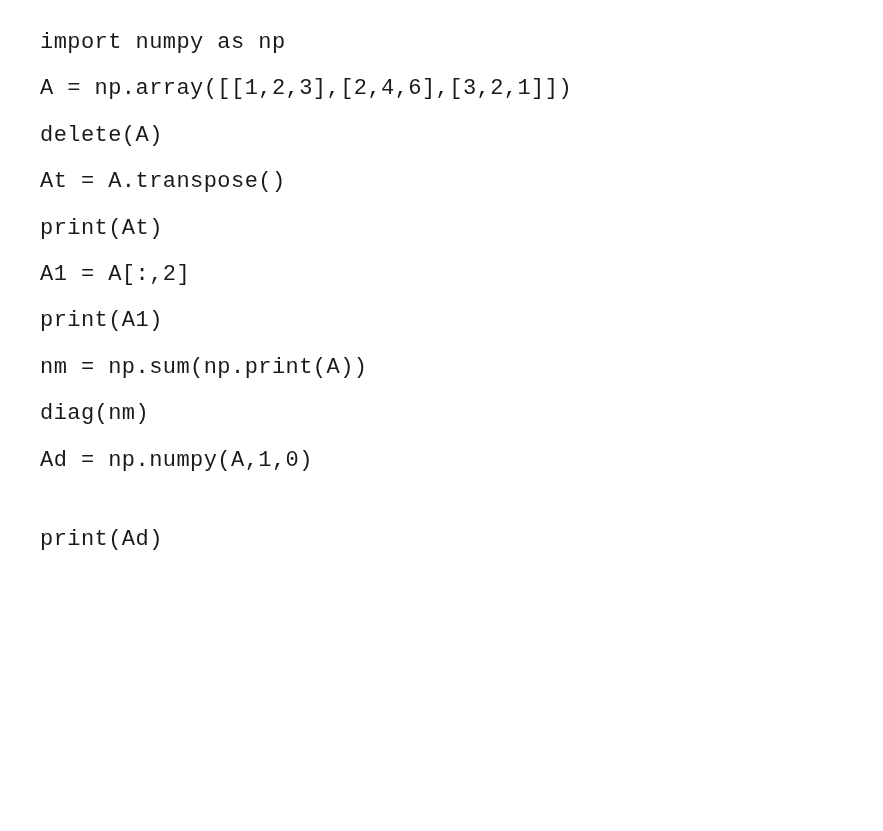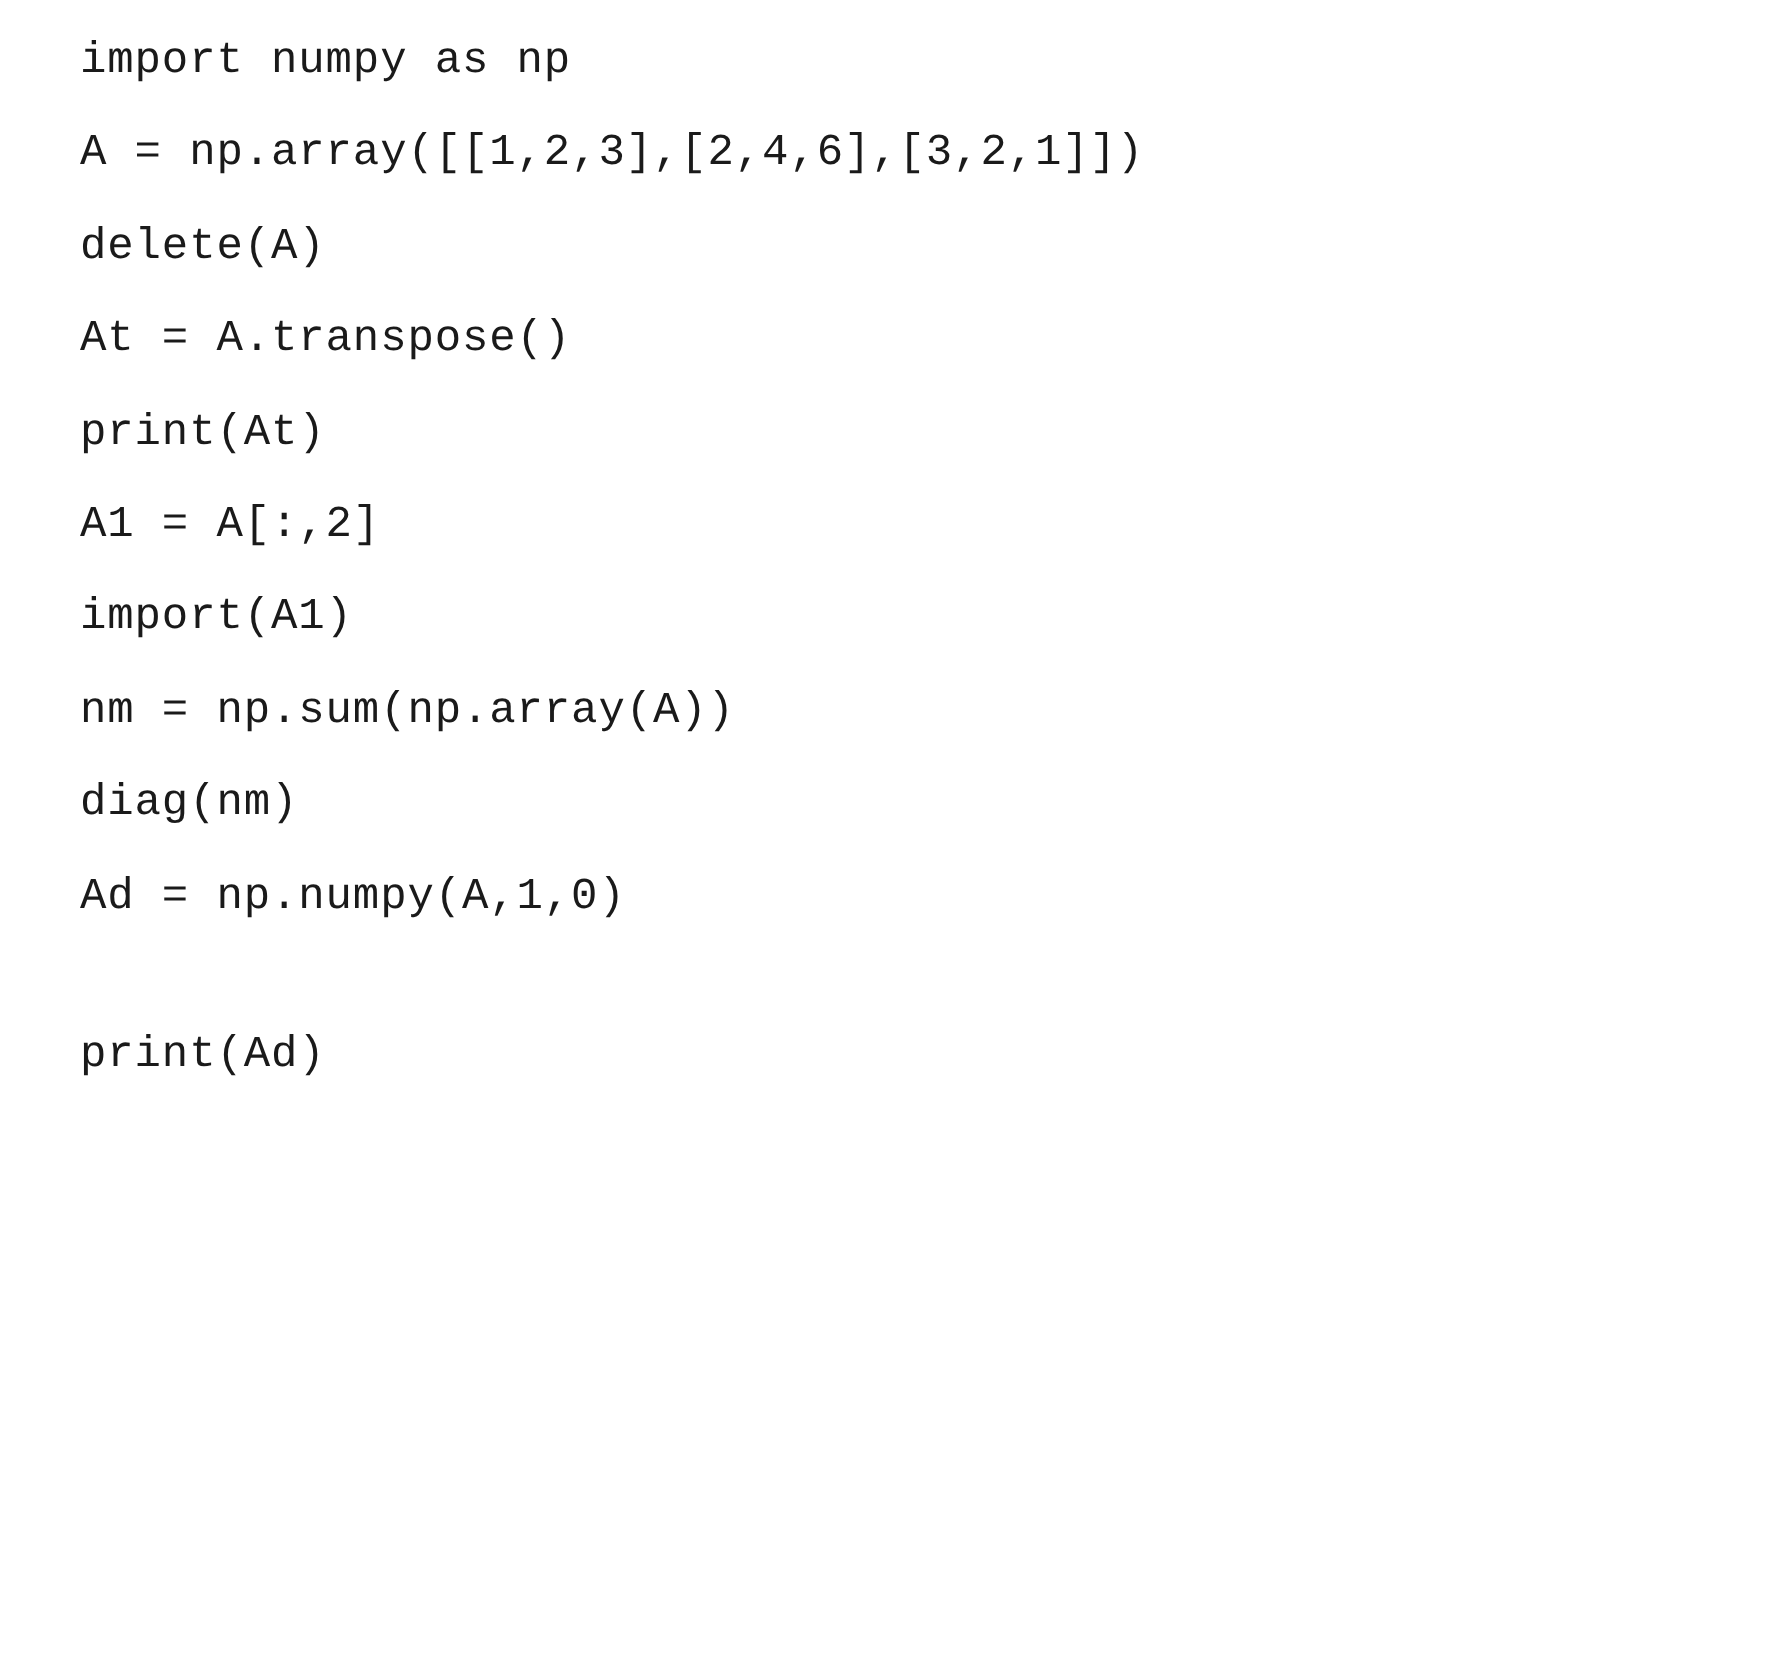--- a/index.html
+++ b/index.html
@@ -15,21 +15,21 @@
       display: flex;
       align-items: center;
       justify-content: center;
       font-family: 'Courier New', Courier, monospace;
     }
 
     .code-container {
       background-color: #ffffff;
       width: 883px;
       height: 831px;
-      padding: 18px 40px;
+      padding: 30px 40px;
       display: flex;
       flex-direction: column;
       justify-content: flex-start;
     }
 
     .code-line {
       font-size: 22px;
       color: #1a1a1a;
       line-height: 1.2;
       margin-bottom: 20px;
@@ -44,18 +44,18 @@
 </head>
 <body>
 
 <div class="code-container">
 <div class="code-line">import numpy as np</div>
     <div class="code-line">A = np.array([[1,2,3],[2,4,6],[3,2,1]])</div>
     <div class="code-line">delete(A)</div>
     <div class="code-line">At = A.transpose()</div>
     <div class="code-line">print(At)</div>
     <div class="code-line">A1 = A[:,2]</div>
-    <div class="code-line">import(A1)</div>
-    <div class="code-line">nm = np.sum(np.array(A))</div>
+    <div class="code-line">print(A1)</div>
+    <div class="code-line">nm = np.sum(np.print(A))</div>
     <div class="code-line">diag(nm)</div>
     <div class="code-line">Ad = np.numpy(A,1,0)</div>
     <div class="code-line">print(Ad)</div>
   </div>
 
 </body></html>

